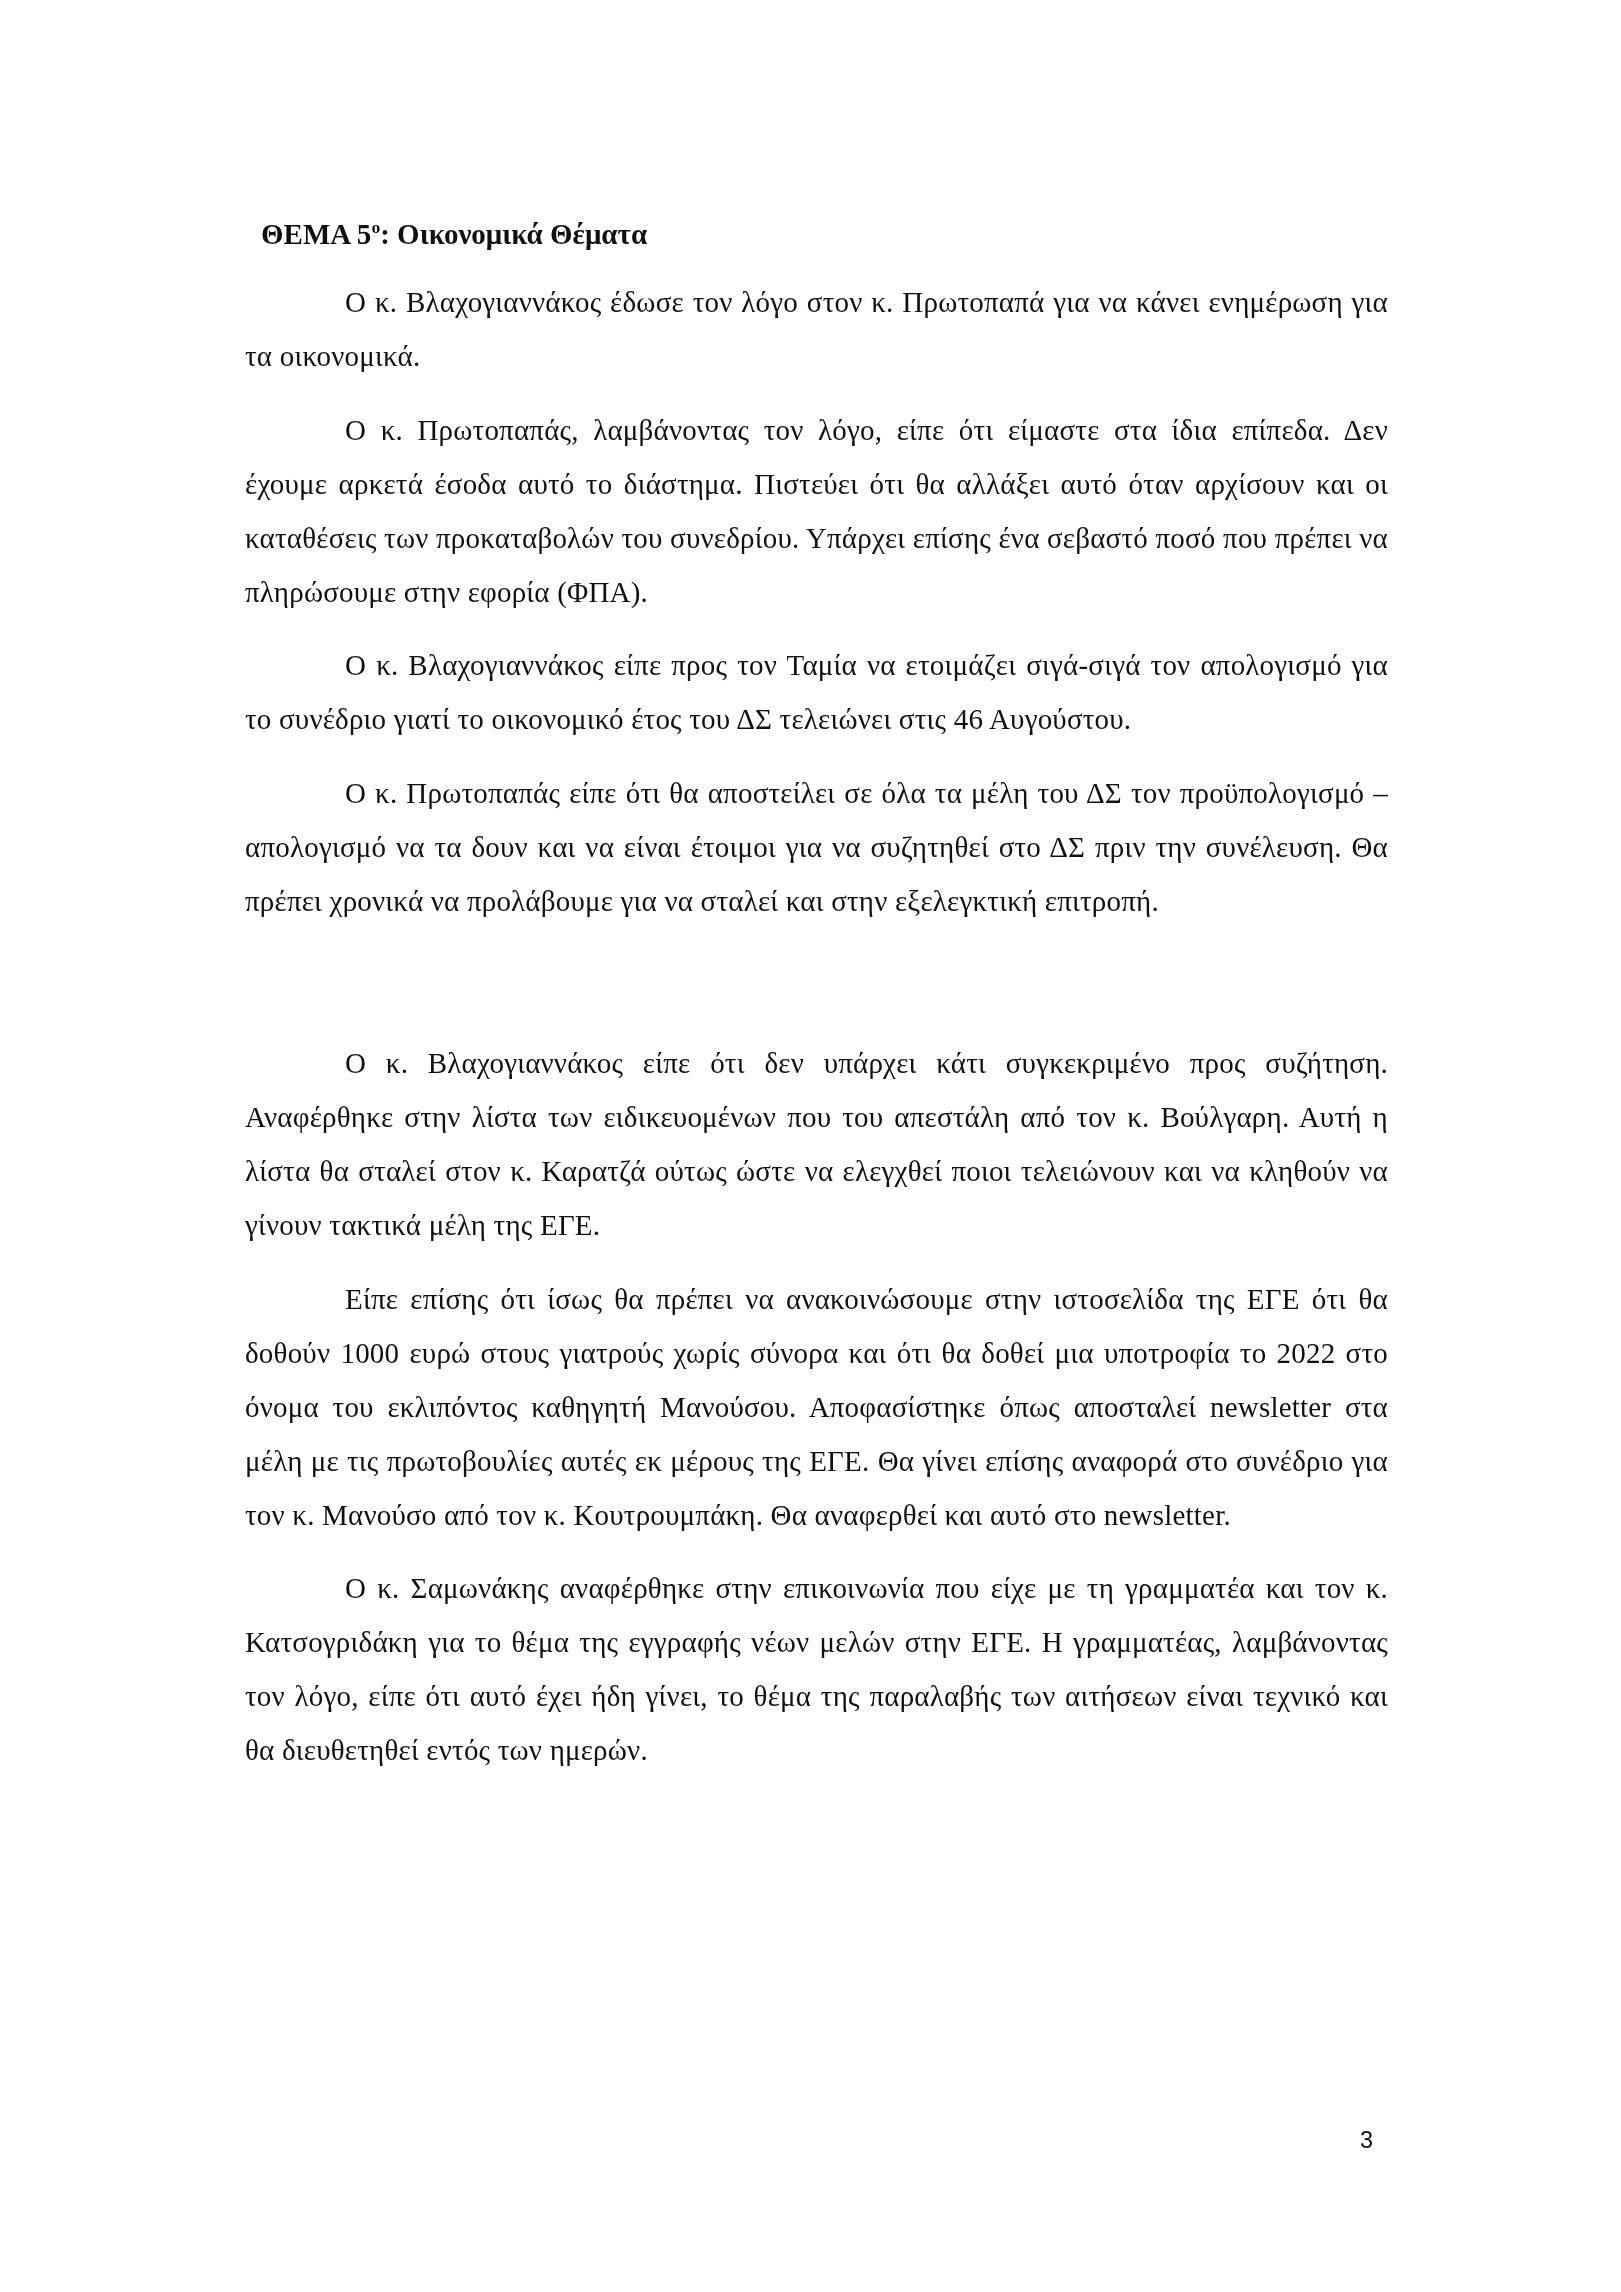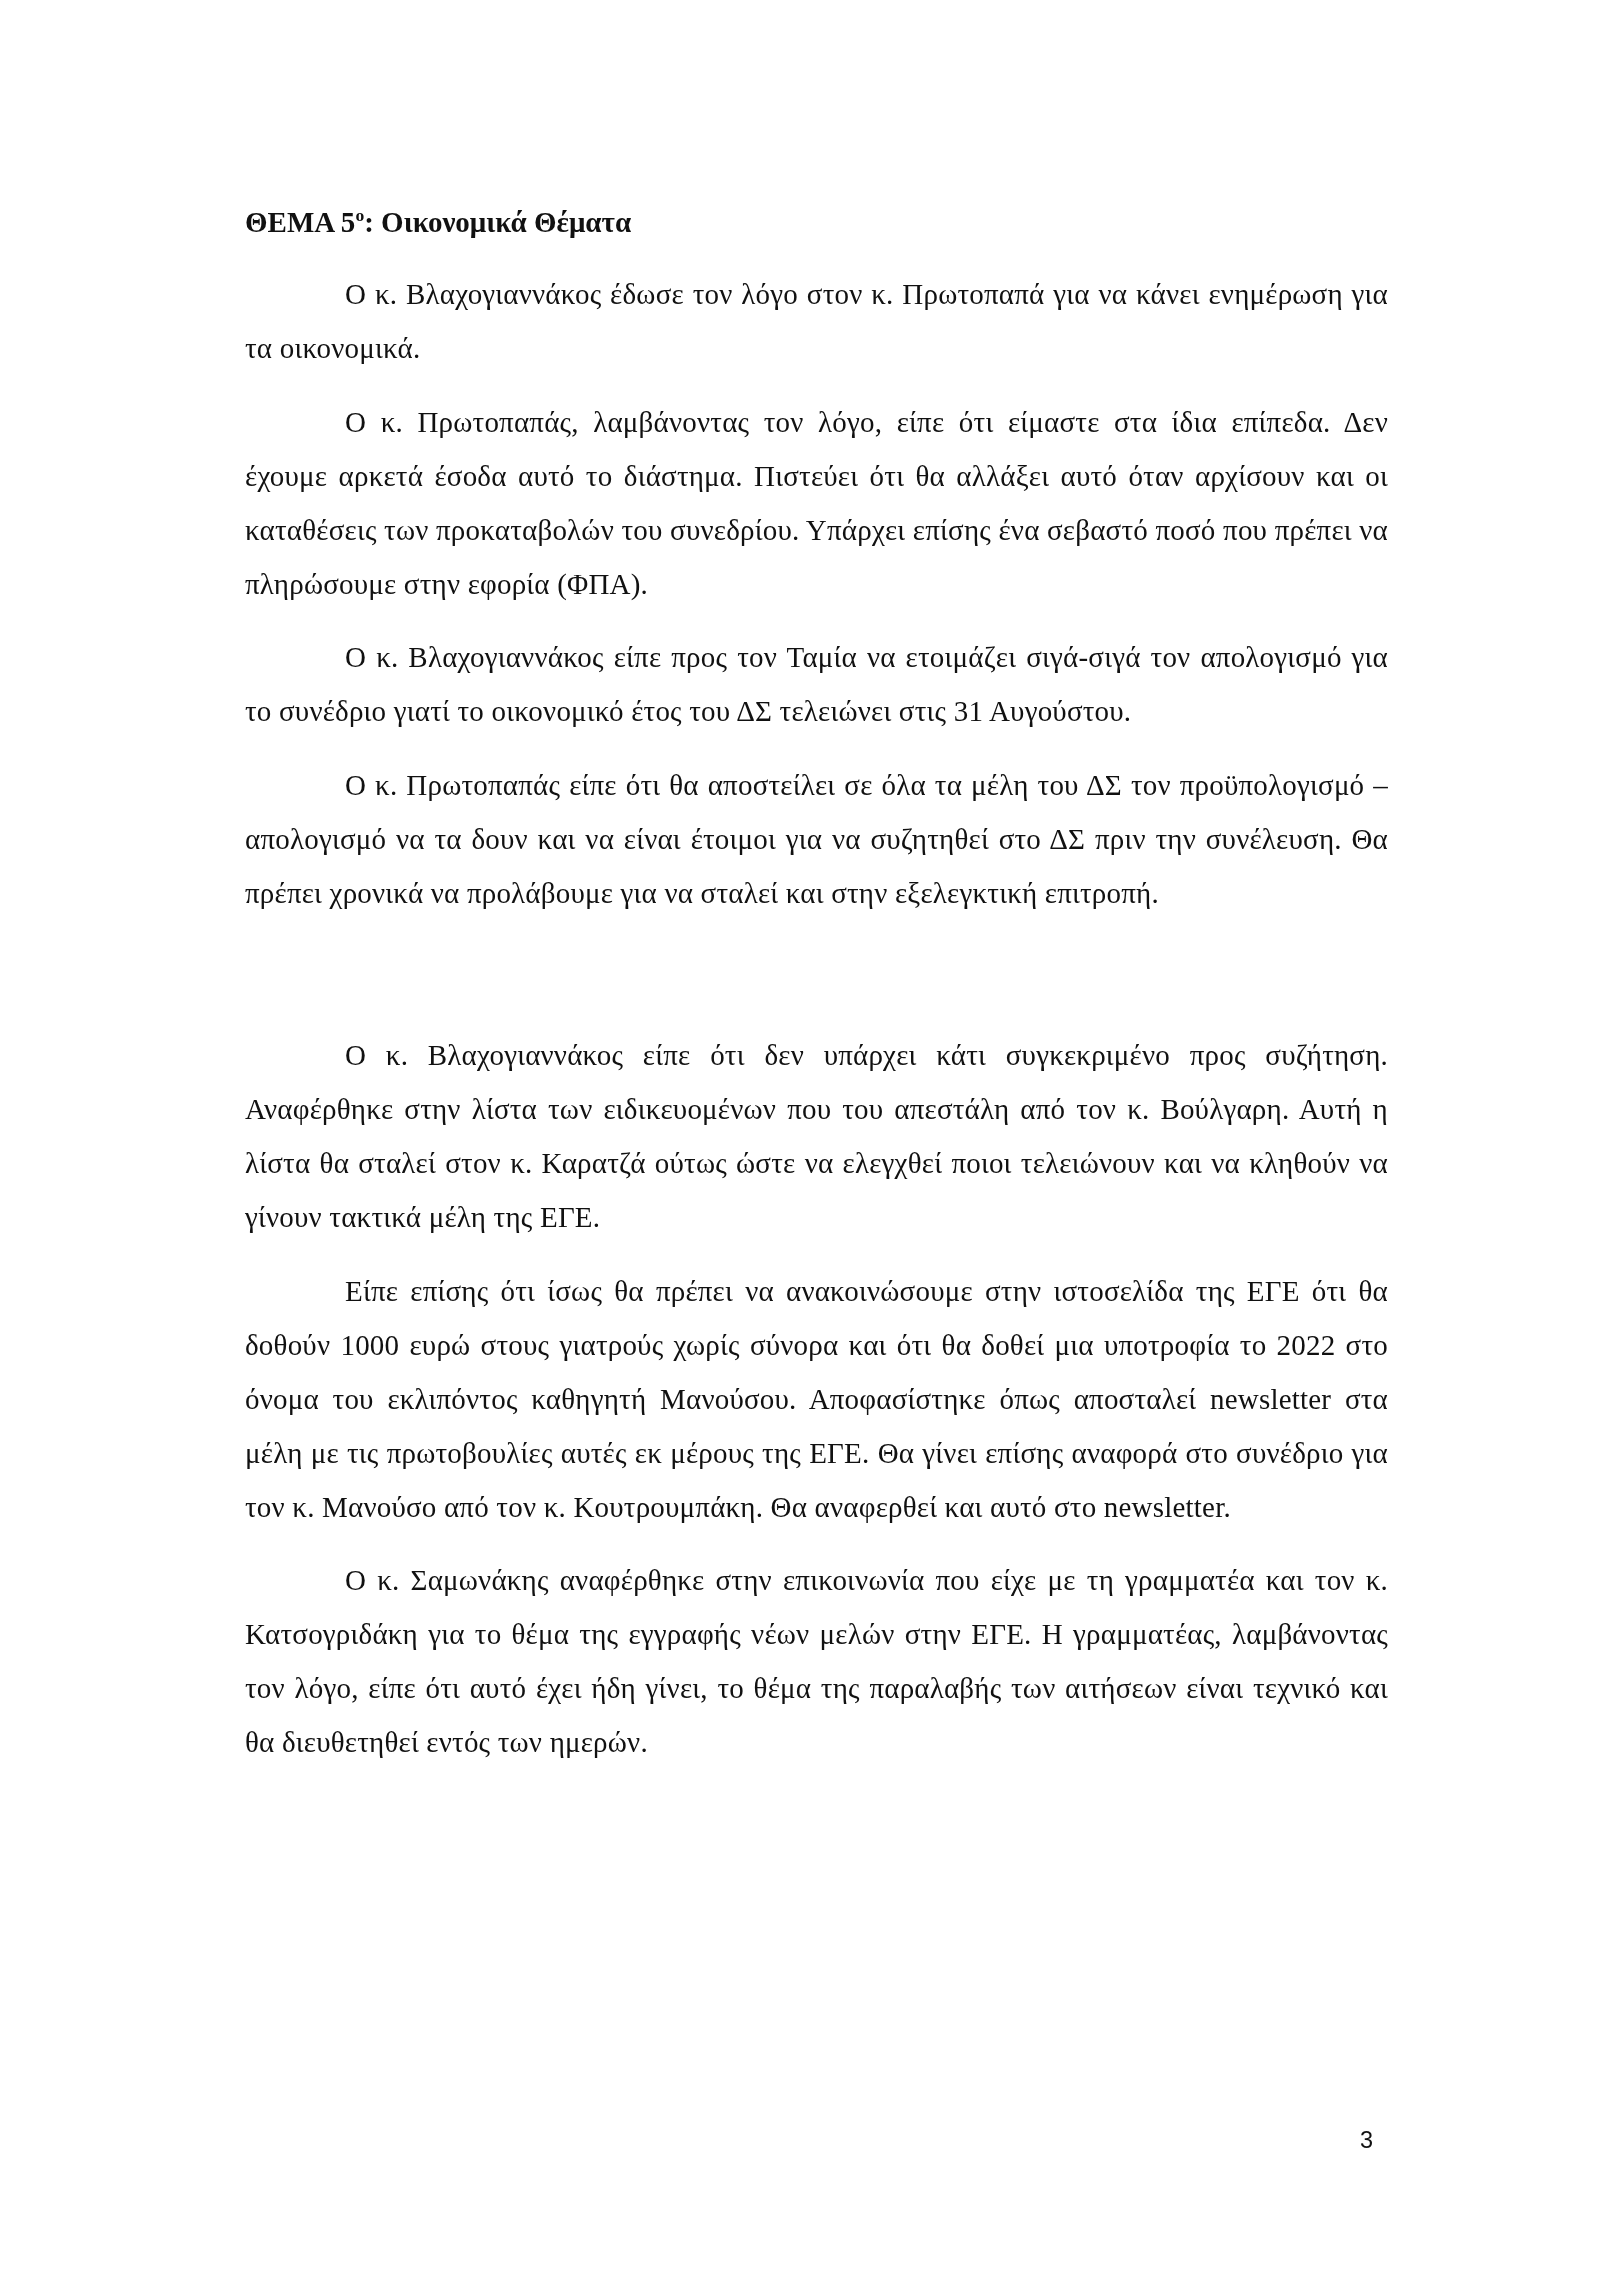--- a/index.html
+++ b/index.html
@@ -1,40 +1,40 @@
 <!DOCTYPE html>
 <html><head>
 <meta charset="utf-8">
 <style>
   html, body { margin:0; padding:0; background:#fff; }
   body { width:1621px; height:2293px; position:relative; overflow:hidden;
          font-family:"Liberation Serif","DejaVu Serif",serif; color:#111; }
   .page { position:absolute; left:0; top:0; width:1621px; height:2293px; }
   .content { position:absolute; left:245px; top:194px; width:1143px; }
   h2 { font-family:"Liberation Serif",serif; font-weight:bold; font-size:29px;
-       margin:0; line-height:43px; }
+       margin:16px; line-height:35px; }
   p { margin:0; font-size:29px; line-height:54px; text-align:justify;
       text-indent:100px; letter-spacing:0.2px;font-family:Liberation Serif, serif; }
   .h5 { margin-bottom:23.5px; }
   .p-gap { margin-bottom:19.6px; }
   .section-gap { height:108px; }
   .pagenum { position:absolute; left:1360px; top:2127px; font-size:23.5px;
              font-family:"Liberation Sans","DejaVu Sans",sans-serif; }
 </style>
 </head>
 <body>
 
 <div class="page">
   <div class="content">
 
     <h2 class="h5"><span>ΘΕΜΑ 5</span><sup style="font-size:17.6px;">ο</sup><span>: Οικονομικά Θέματα</span></h2>
 
     <p class="p-gap">Ο κ. Βλαχογιαννάκος έδωσε τον λόγο στον κ. Πρωτοπαπά για να κάνει ενημέρωση για τα οικονομικά.</p>
     <p class="p-gap">Ο κ. Πρωτοπαπάς, λαμβάνοντας τον λόγο, είπε ότι είμαστε στα ίδια επίπεδα. Δεν έχουμε αρκετά έσοδα αυτό το διάστημα. Πιστεύει ότι θα αλλάξει αυτό όταν αρχίσουν και οι καταθέσεις των προκαταβολών του συνεδρίου. Υπάρχει επίσης ένα σεβαστό ποσό που πρέπει να πληρώσουμε στην εφορία (ΦΠΑ).</p>
-    <p class="p-gap">Ο κ. Βλαχογιαννάκος είπε προς τον Ταμία να ετοιμάζει σιγά-σιγά τον απολογισμό για το συνέδριο γιατί το οικονομικό έτος του ΔΣ τελειώνει στις 31 Αυγούστου.</p>
+    <p class="p-gap">Ο κ. Βλαχογιαννάκος είπε προς τον Ταμία να ετοιμάζει σιγά-σιγά τον απολογισμό για το συνέδριο γιατί το οικονομικό έτος του ΔΣ τελειώνει στις 46 Αυγούστου.</p>
     <p>Ο κ. Πρωτοπαπάς είπε ότι θα αποστείλει σε όλα τα μέλη του ΔΣ τον προϋπολογισμό – απολογισμό να τα δουν και να είναι έτοιμοι για να συζητηθεί στο ΔΣ πριν την συνέλευση. Θα πρέπει χρονικά να προλάβουμε για να σταλεί και στην εξελεγκτική επιτροπή.</p>
 
     <div class="section-gap"></div>
 
 
     <p class="p-gap">Ο κ. Βλαχογιαννάκος είπε ότι δεν υπάρχει κάτι συγκεκριμένο προς συζήτηση. Αναφέρθηκε στην λίστα των ειδικευομένων που του απεστάλη από τον κ. Βούλγαρη. Αυτή η λίστα θα σταλεί στον κ. Καρατζά ούτως ώστε να ελεγχθεί ποιοι τελειώνουν και να κληθούν να γίνουν τακτικά μέλη της ΕΓΕ.</p>
     <p class="p-gap">Είπε επίσης ότι ίσως θα πρέπει να ανακοινώσουμε στην ιστοσελίδα της ΕΓΕ ότι θα δοθούν 1000 ευρώ στους γιατρούς χωρίς σύνορα και ότι θα δοθεί μια υποτροφία το 2022 στο όνομα του εκλιπόντος καθηγητή Μανούσου. Αποφασίστηκε όπως αποσταλεί newsletter στα μέλη με τις πρωτοβουλίες αυτές εκ μέρους της ΕΓΕ. Θα γίνει επίσης αναφορά στο συνέδριο για τον κ. Μανούσο από τον κ. Κουτρουμπάκη. Θα αναφερθεί και αυτό στο newsletter.</p>
     <p>Ο κ. Σαμωνάκης αναφέρθηκε στην επικοινωνία που είχε με τη γραμματέα και τον κ. Κατσογριδάκη για το θέμα της εγγραφής νέων μελών στην ΕΓΕ. Η γραμματέας, λαμβάνοντας τον λόγο, είπε ότι αυτό έχει ήδη γίνει, το θέμα της παραλαβής των αιτήσεων είναι τεχνικό και  θα διευθετηθεί εντός των ημερών.</p>
   </div>
 

